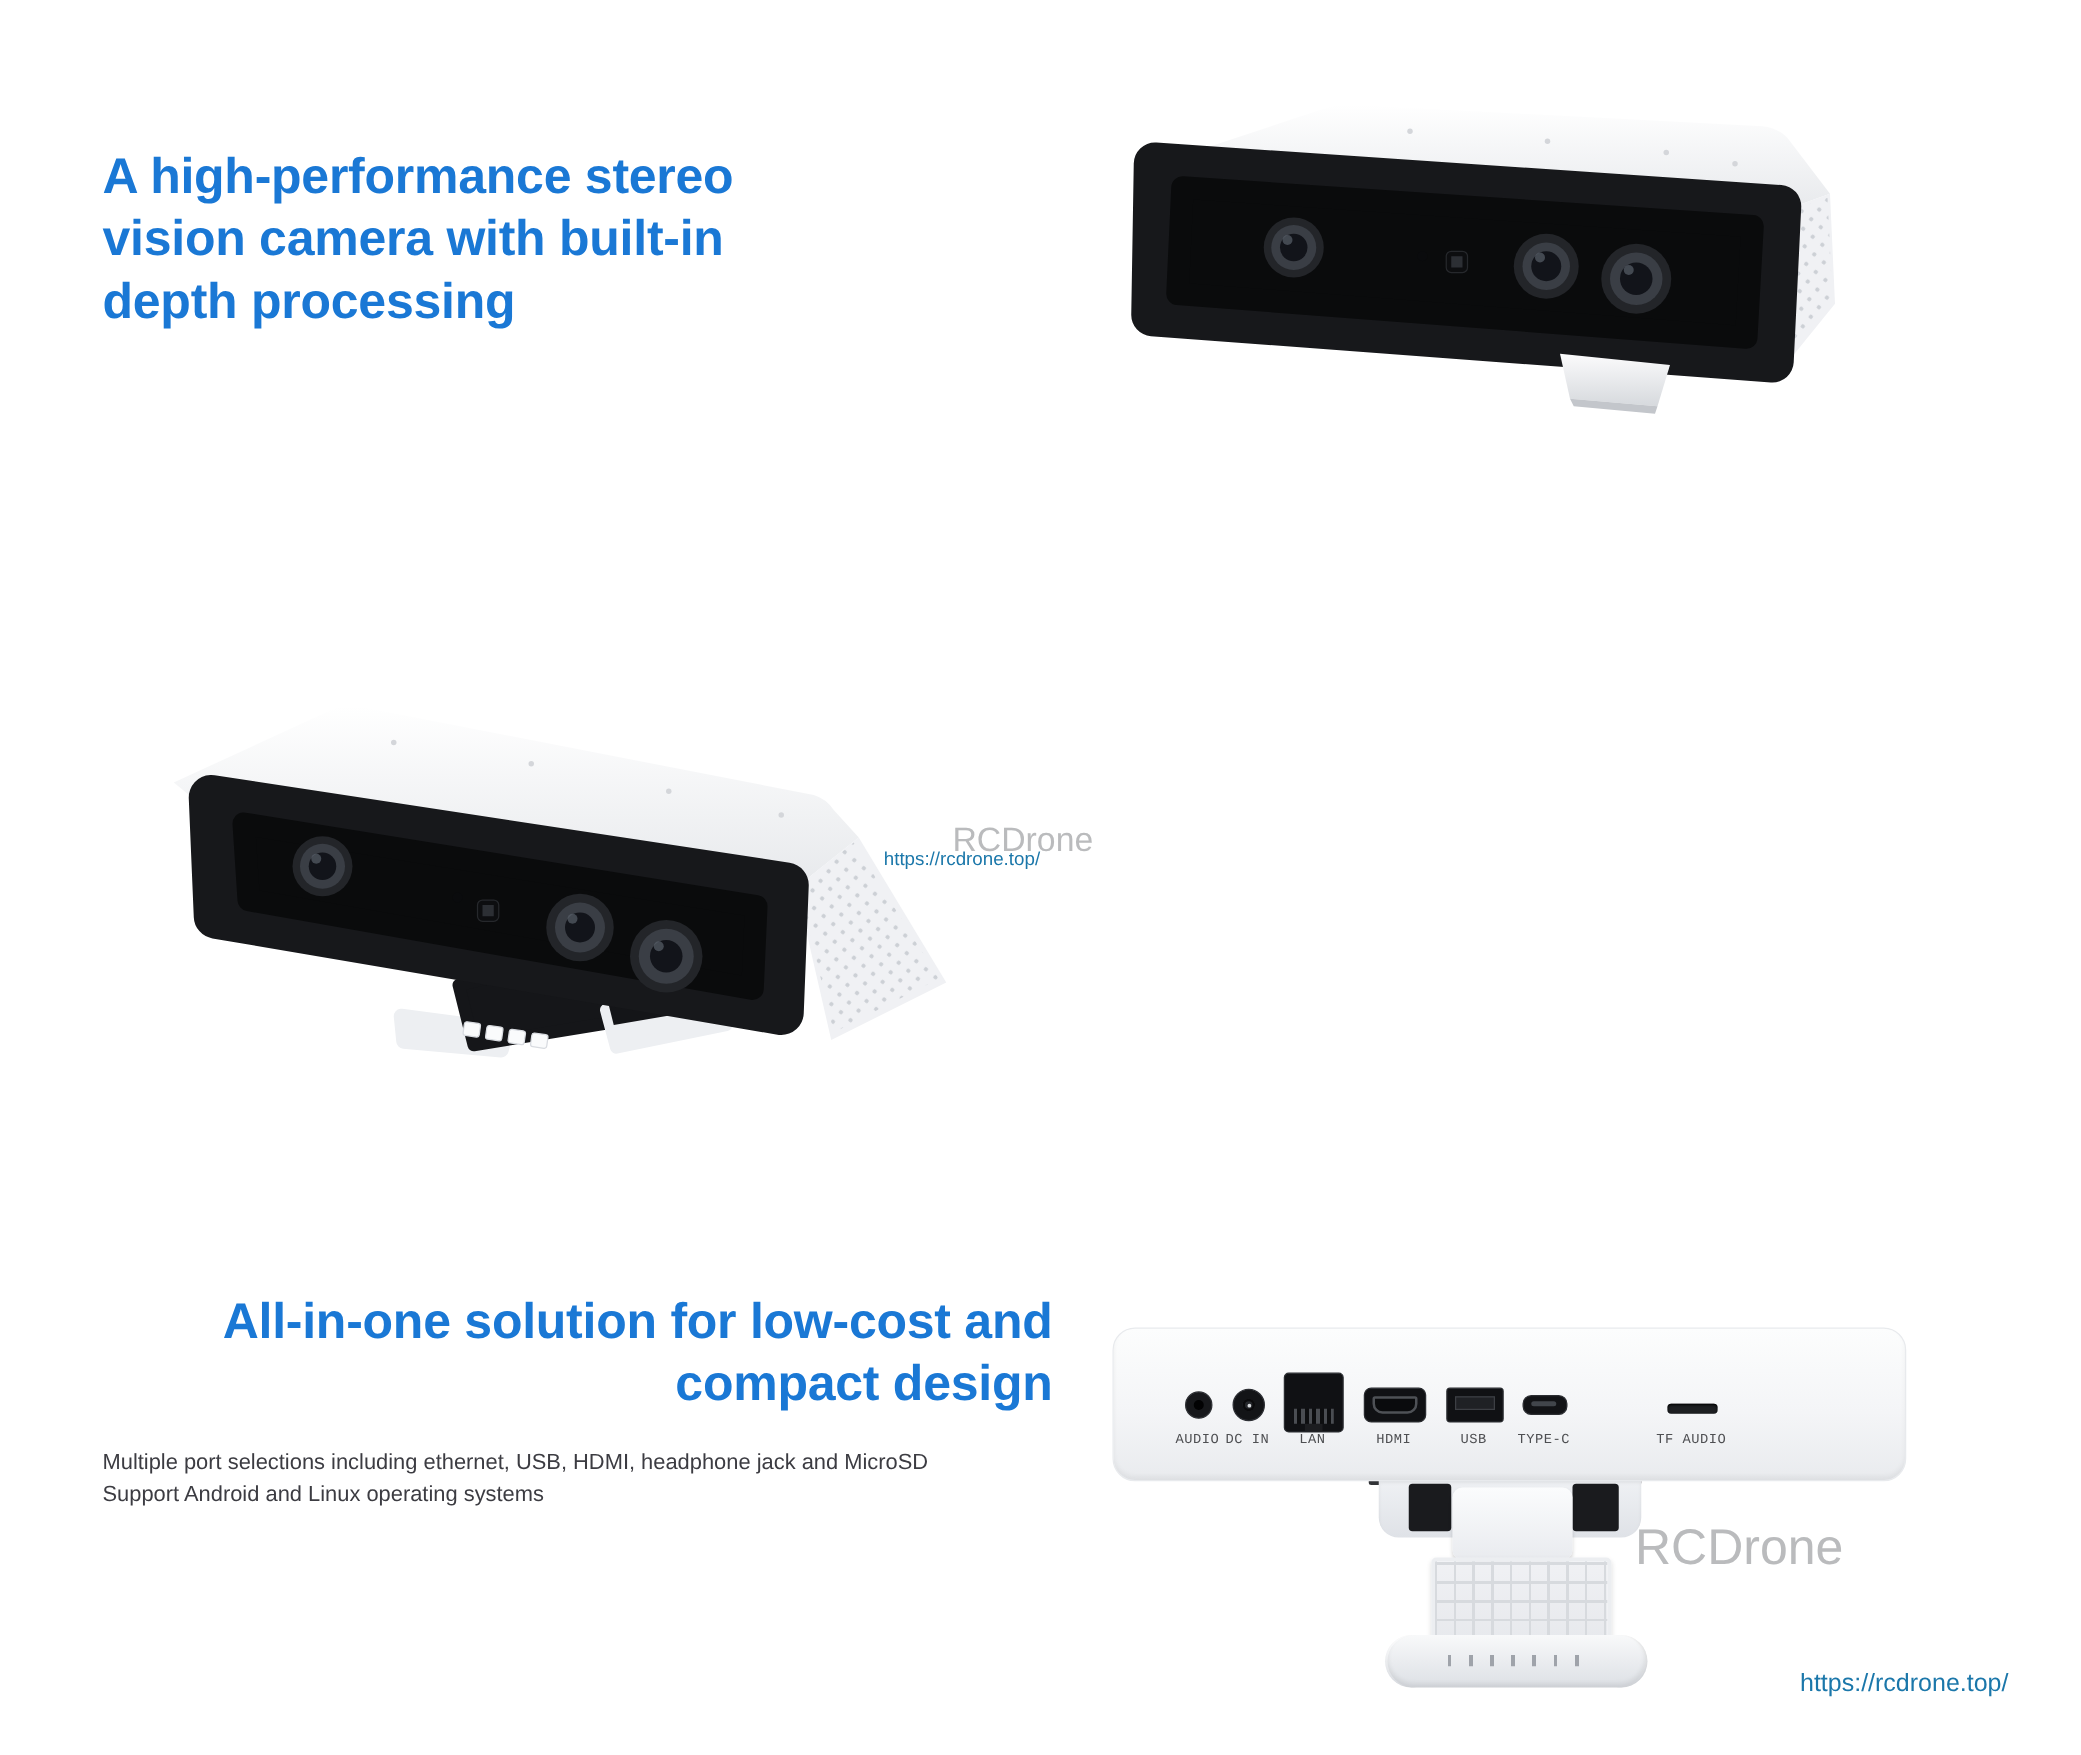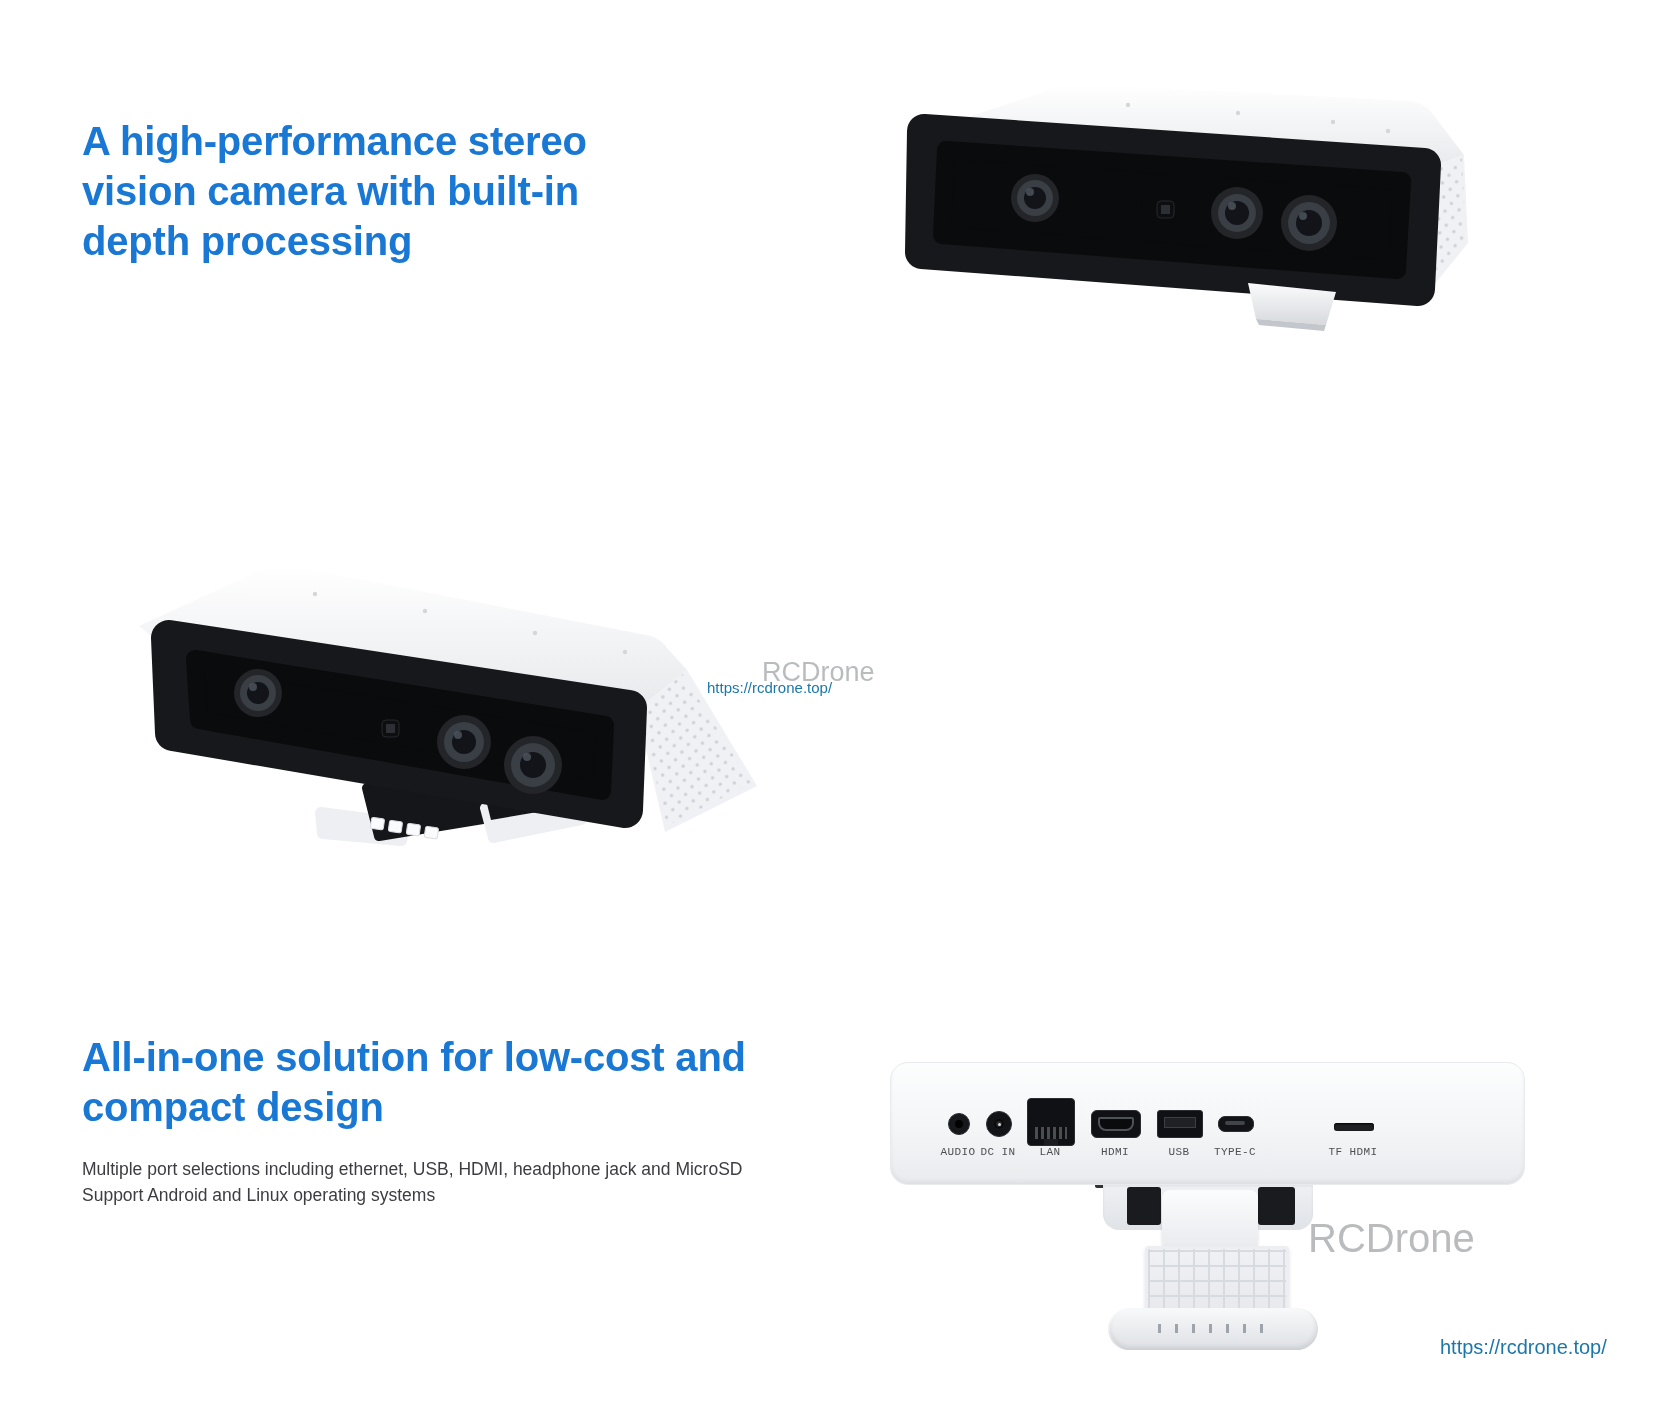--- a/index.html
+++ b/index.html
@@ -7,21 +7,21 @@
   .canvas{
     position:relative; width:1665px; height:1404px; background:#ffffff;
     font-family:"Liberation Sans", sans-serif; overflow:hidden;
   }
   .h-blue{
     position:absolute; color:var(--accent); font-weight:700;
     font-size:40px; line-height:50px; letter-spacing:-0.2px; z-index:3; margin:0;
   }
   .h1{ left:82px; top:116px; width:600px; }
   .h2{ left:808px; top:574px; width:520px; }
-  .h3{ left:82px; top:1032px; width:760px; }
+  .h3{ left:82px; top:1032px; width:760px;text-align:right; }
   .body-text{
     position:absolute; left:82px; top:1156px; width:690px;
     font-size:17.5px; line-height:26px; color:#3c3c42; z-index:3; margin:0;
   }
   .wm-brand{ position:absolute; color:#a9abad; opacity:.8; font-weight:400; z-index:2; white-space:nowrap;margin-top:12px;}
   .wm-url{ position:absolute; color:#0369a1; opacity:.9; font-weight:400; z-index:2; white-space:nowrap;}
   .wm-brand.mid{ left:762px; top:645px; font-size:27px; }
   .wm-url.mid{ left:707px; top:679px; font-size:15px; }
   .wm-brand.bot{ left:1308px; top:1204px; font-size:40px; z-index:4;}
   .wm-url.bot{ left:1440px; top:1336px; font-size:20px; z-index:4;}
@@ -227,19 +227,19 @@
     <div class="port" style="left:444px;top:61px">
         <div class="tf"></div>
       </div>
 
     <span class="plabel" style="left:68px">AUDIO</span>
     <span class="plabel" style="left:108px">DC IN</span>
     <span class="plabel" style="left:160px">LAN</span>
     <span class="plabel" style="left:225px">HDMI</span>
     <span class="plabel" style="left:289px">USB</span>
     <span class="plabel" style="left:345px">TYPE-C</span>
-    <span class="plabel" style="left:463px">TF HDMI</span>
+    <span class="plabel" style="left:463px">TF AUDIO</span>
   </div>
 
   <span class="wm-brand bot">RCDrone</span>
   <span class="wm-url bot">https://rcdrone.top/</span>
 
 </div>
 
 </body></html>

